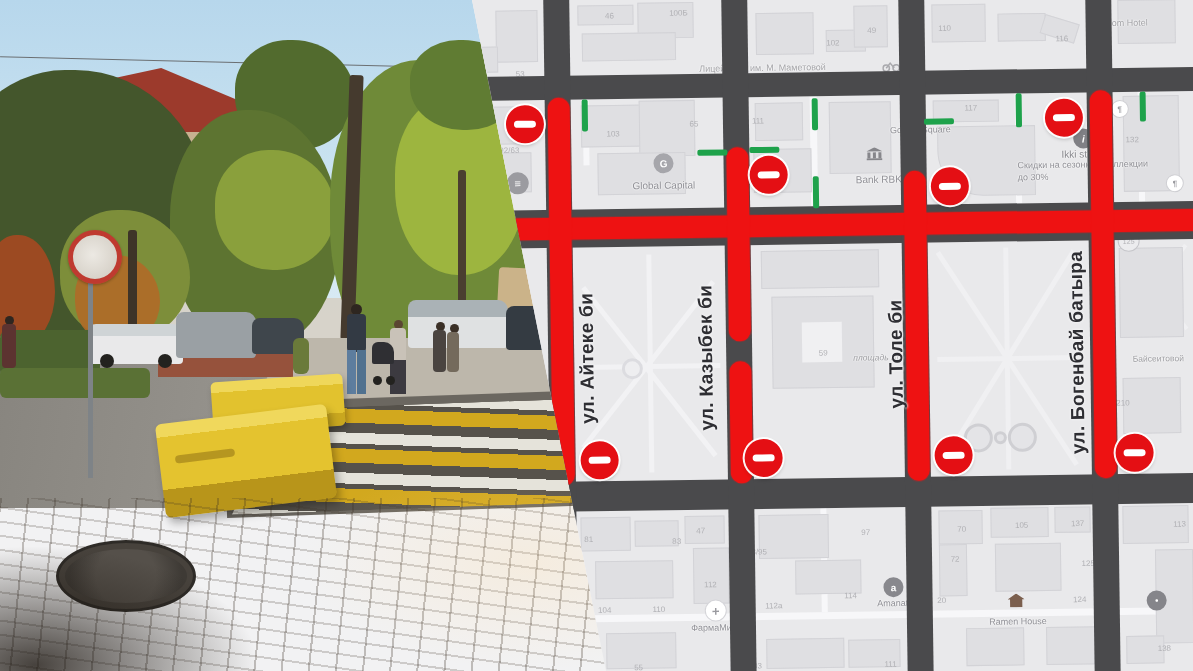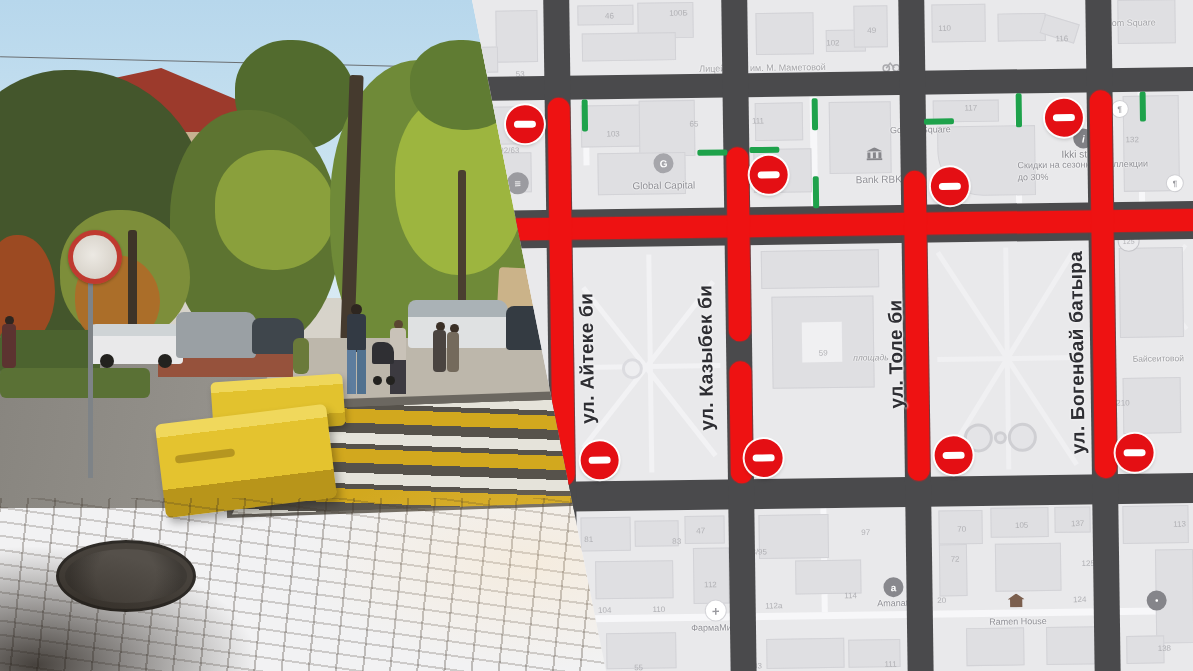--- a/index.html
+++ b/index.html
@@ -217,21 +217,21 @@
       <div class="a bld" style="left:1120px;top:510px;width:66px;height:38px;"></div>
       <div class="a bld" style="left:1152px;top:554px;width:38px;height:94px;"></div>
       <div class="a bld" style="left:1122px;top:640px;width:38px;height:28px;"></div>
 
       <span class="a lbl" style="left:703px;top:62px;color:#a3a3a7;">Лицей №28 им. М. Маметовой</span>
       <span class="a lbl ctr" style="left:666px;top:183px;font-size:10px;">Global Capital</span>
       <span class="a lbl ctr" style="left:881px;top:180px;font-size:10px;">Bank RBK</span>
       <span class="a lbl" style="left:893px;top:126px;">Golden Square</span>
       <span class="a lbl" style="left:1064px;top:152px;font-size:10px;color:#85858a;">Ikki st</span>
       <div class="a lbl" style="left:1020px;top:163px;width:142px;white-space:normal;line-height:1.3;">Скидки на сезонные коллекции до 30%</div>
-      <span class="a lbl" style="left:1116px;top:22px;color:#a3a3a7;">om Square</span>
+      <span class="a lbl" style="left:1116px;top:22px;color:#a3a3a7;">om Hotel</span>
       <span class="a lbl" style="left:853px;top:353px;font-style:italic;font-size:8.5px;color:#9d9da1;">площадь Астана</span>
       <span class="a lbl ctr" style="left:1158px;top:363px;font-size:8.5px;color:#9d9da1;">Байсеитовой</span>
       <span class="a lbl ctr" style="left:710px;top:626px;">ФармаМир</span>
       <span class="a lbl ctr" style="left:889px;top:604px;">Amanat</span>
       <span class="a lbl ctr" style="left:1014px;top:624px;">Ramen House</span>
 
       <span class="a num" style="left:524px;top:34px;margin-top:36px;">53</span>
       <span class="a num" style="left:614px;top:13px;">46</span>
       <span class="a num" style="left:683px;top:11px;">100Б</span>
       <span class="a num" style="left:837px;top:43px;">102</span>

